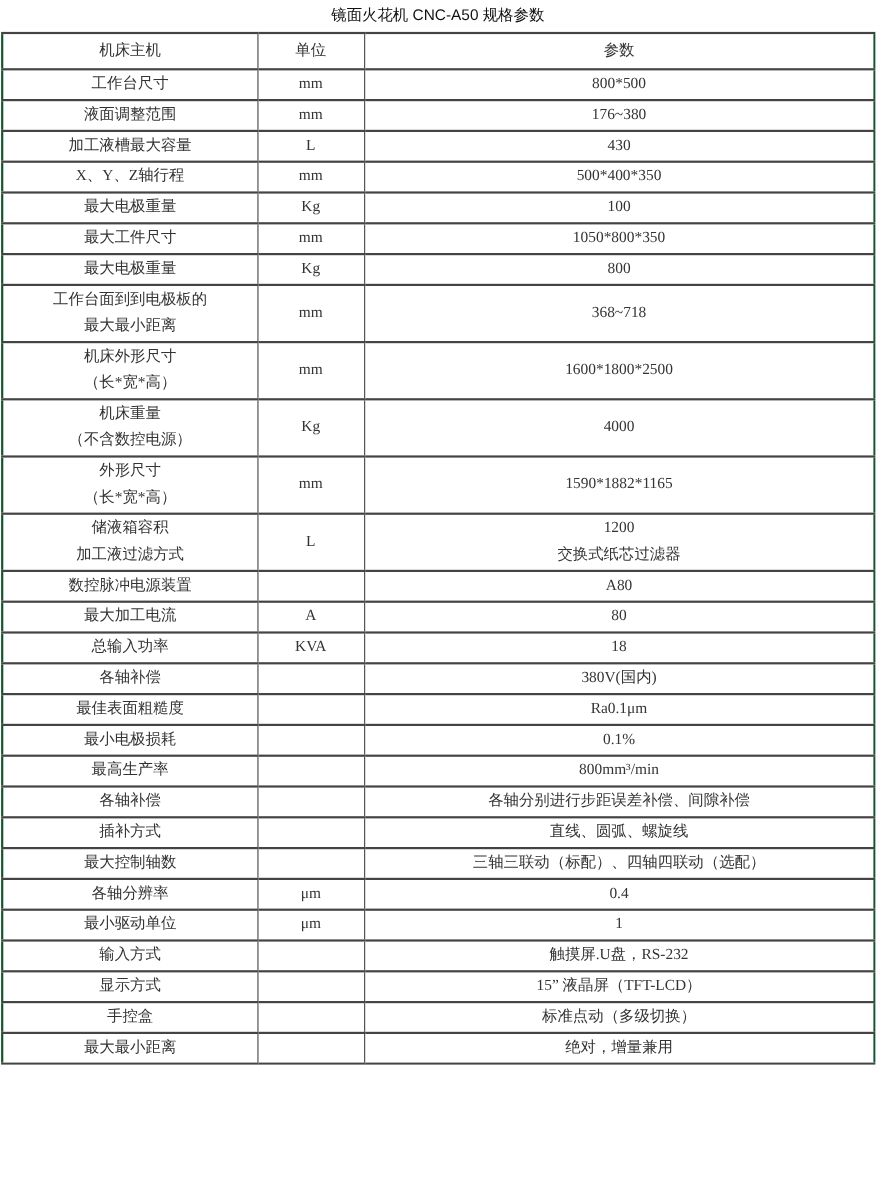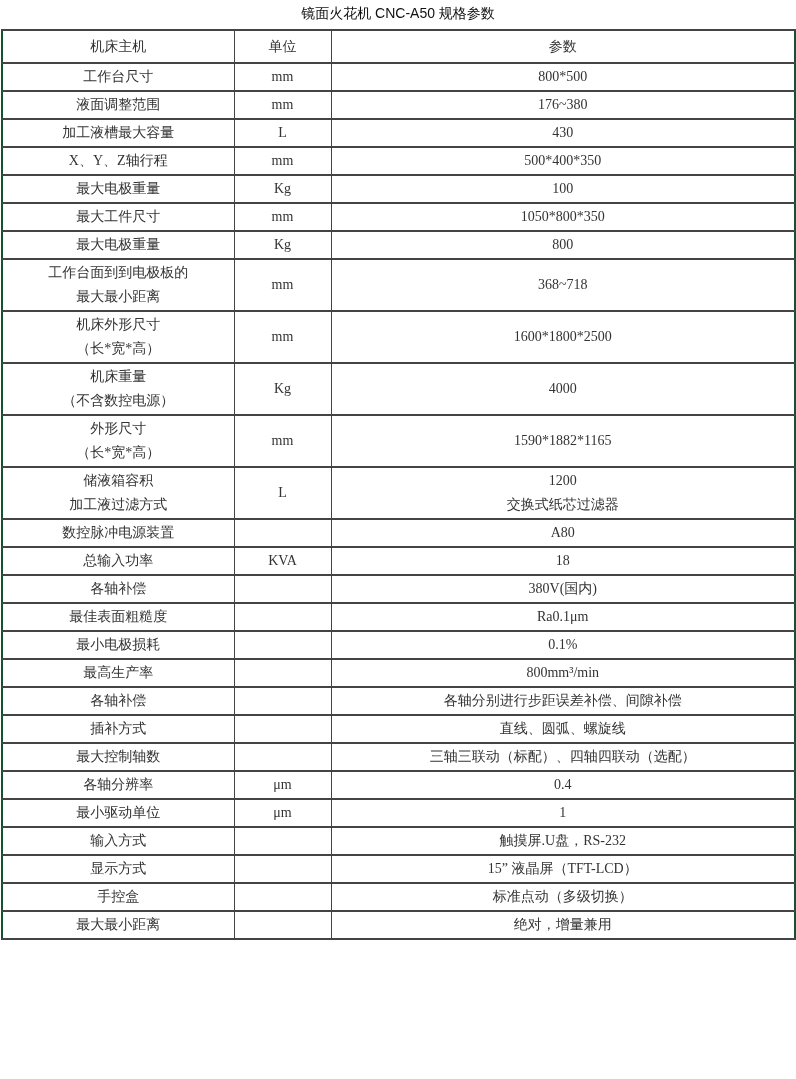--- a/index.html
+++ b/index.html
@@ -209,20 +209,31 @@
           <td>
             <div>数控脉冲电源装置</div>
           </td>
           <td></td>
           <td>
             <div>A80</div>
           </td>
         </tr>
         <tr>
           <td>
+            <div>最大加工电流</div>
+          </td>
+          <td>
+            <div>A</div>
+          </td>
+          <td>
+            <div>80</div>
+          </td>
+        </tr>
+        <tr>
+          <td>
             <div>总输入功率</div>
           </td>
           <td>
             <div>KVA</div>
           </td>
           <td>
             <div>18</div>
           </td>
         </tr>
         <tr>

